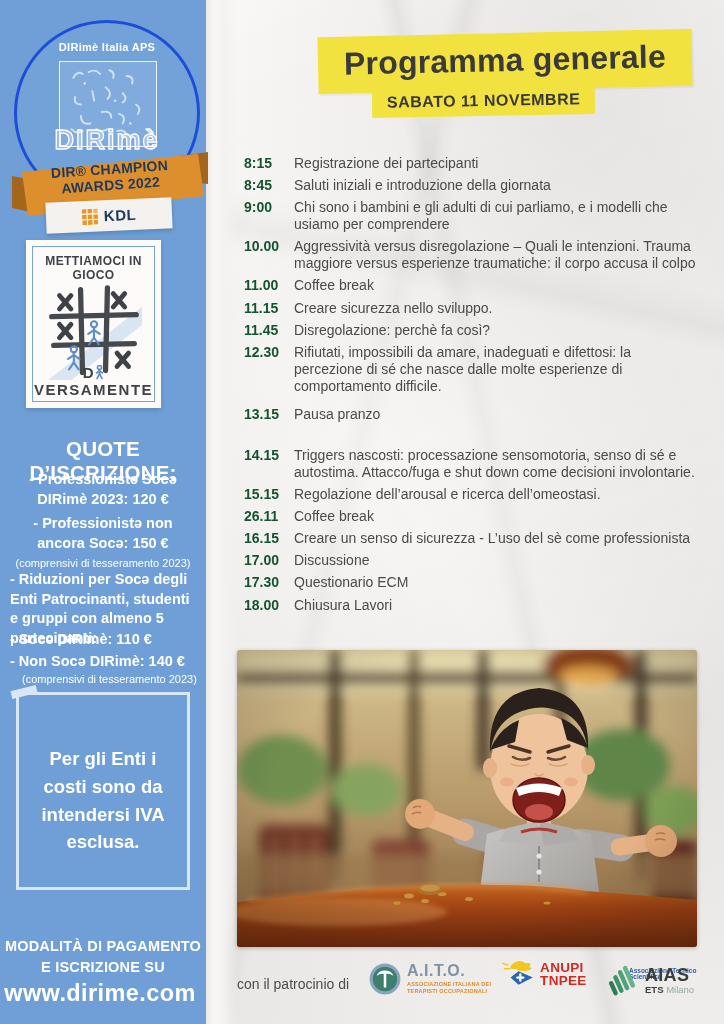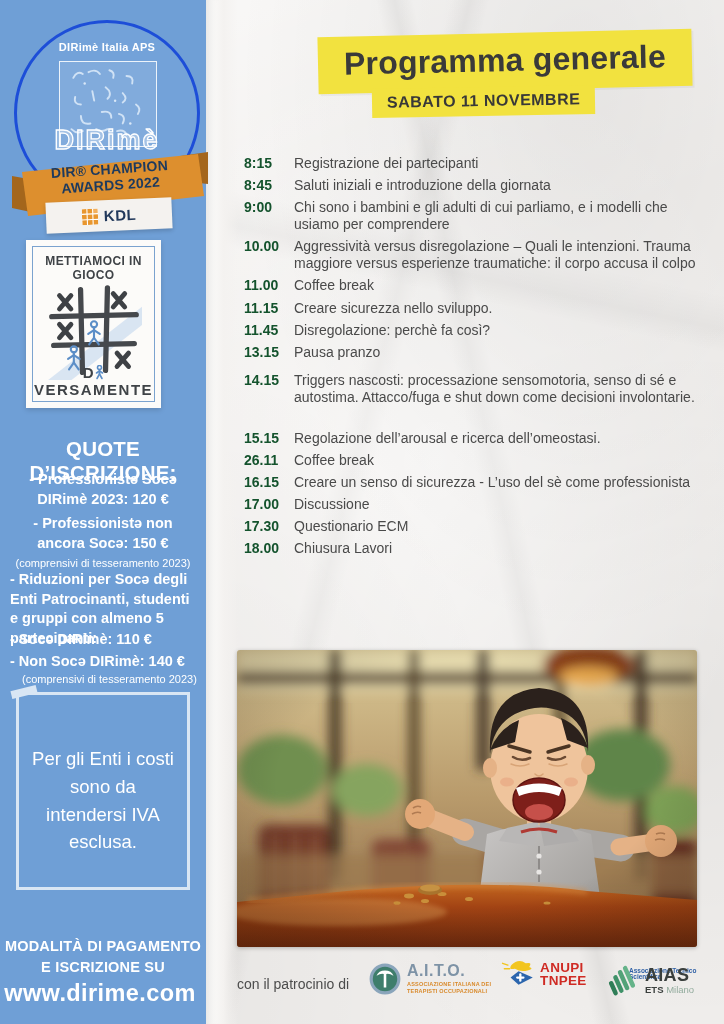--- a/index.html
+++ b/index.html
@@ -57,21 +57,21 @@
   .q1{left:14px;top:470px;width:178px;text-align:center;}
   .q2{left:14px;top:514px;width:178px;text-align:center;}
   .q3{left:10px;top:570px;width:188px;}
   .q4{left:10px;top:630px;width:188px;}
   .q5{left:10px;top:652px;width:188px;}
   .q5 .small{display:block;padding-left:12px;}
 
   .enti{position:absolute;left:16px;top:692px;width:174px;height:198px;border:3px solid #d9e6f4;box-sizing:border-box;}
   .enti::before{content:"";position:absolute;left:-8px;top:-7px;width:26px;height:8px;background:#d9e6f4;
     transform:rotate(-14deg);}
-  .enti p{margin:50px 12px 0;text-align:center;font-size:18.5px;font-weight:400;line-height:1.5;}
+  .enti p{margin:50px 12px 0;text-align:center;font-size:18.5px;font-weight:700;line-height:1.5;}
 
   .payment{position:absolute;left:0;top:936px;width:206px;text-align:center;
     font-size:14.5px;font-weight:700;line-height:1.45;letter-spacing:.2px;}
   .website{position:absolute;left:0;top:980px;width:200px;text-align:center;
     font-size:23.5px;font-weight:700;letter-spacing:.4px;color:#fff;text-decoration:none;display:block;}
 
   
   .title-badge{position:absolute;left:318px;top:33px;background:#f2e23f;padding:9px 26px 11px;
     transform:rotate(-1.3deg);box-shadow:2px 2px 0 rgba(0,0,0,.04);}
   .title-badge span{font-size:32px;font-weight:700;color:#3a3a3a;letter-spacing:.2px;}
@@ -278,20 +278,24 @@
         <div class="row">
           <span class="time">11.15</span>
           <span class="desc">Creare sicurezza nello sviluppo.</span>
         </div>
 
         <div class="row">
           <span class="time">11.45</span>
           <span class="desc">Disregolazione: perchè fa così?</span>
         </div>
 
+        <div class="row">
+          <span class="time">12.30</span>
+          <span class="desc">Rifiutati, impossibili da amare, inadeguati e difettosi: la percezione di sé che nasce dalle molte esperienze di comportamento difficile.</span>
+        </div>
 
         <div class="row">
           <span class="time">13.15</span>
           <span class="desc">Pausa pranzo</span>
         </div>
 
         <div class="row">
           <span class="time">14.15</span>
           <span class="desc">Triggers nascosti: processazione sensomotoria, senso di sé e autostima. Attacco/fuga e shut down come decisioni involontarie.</span>
         </div>

